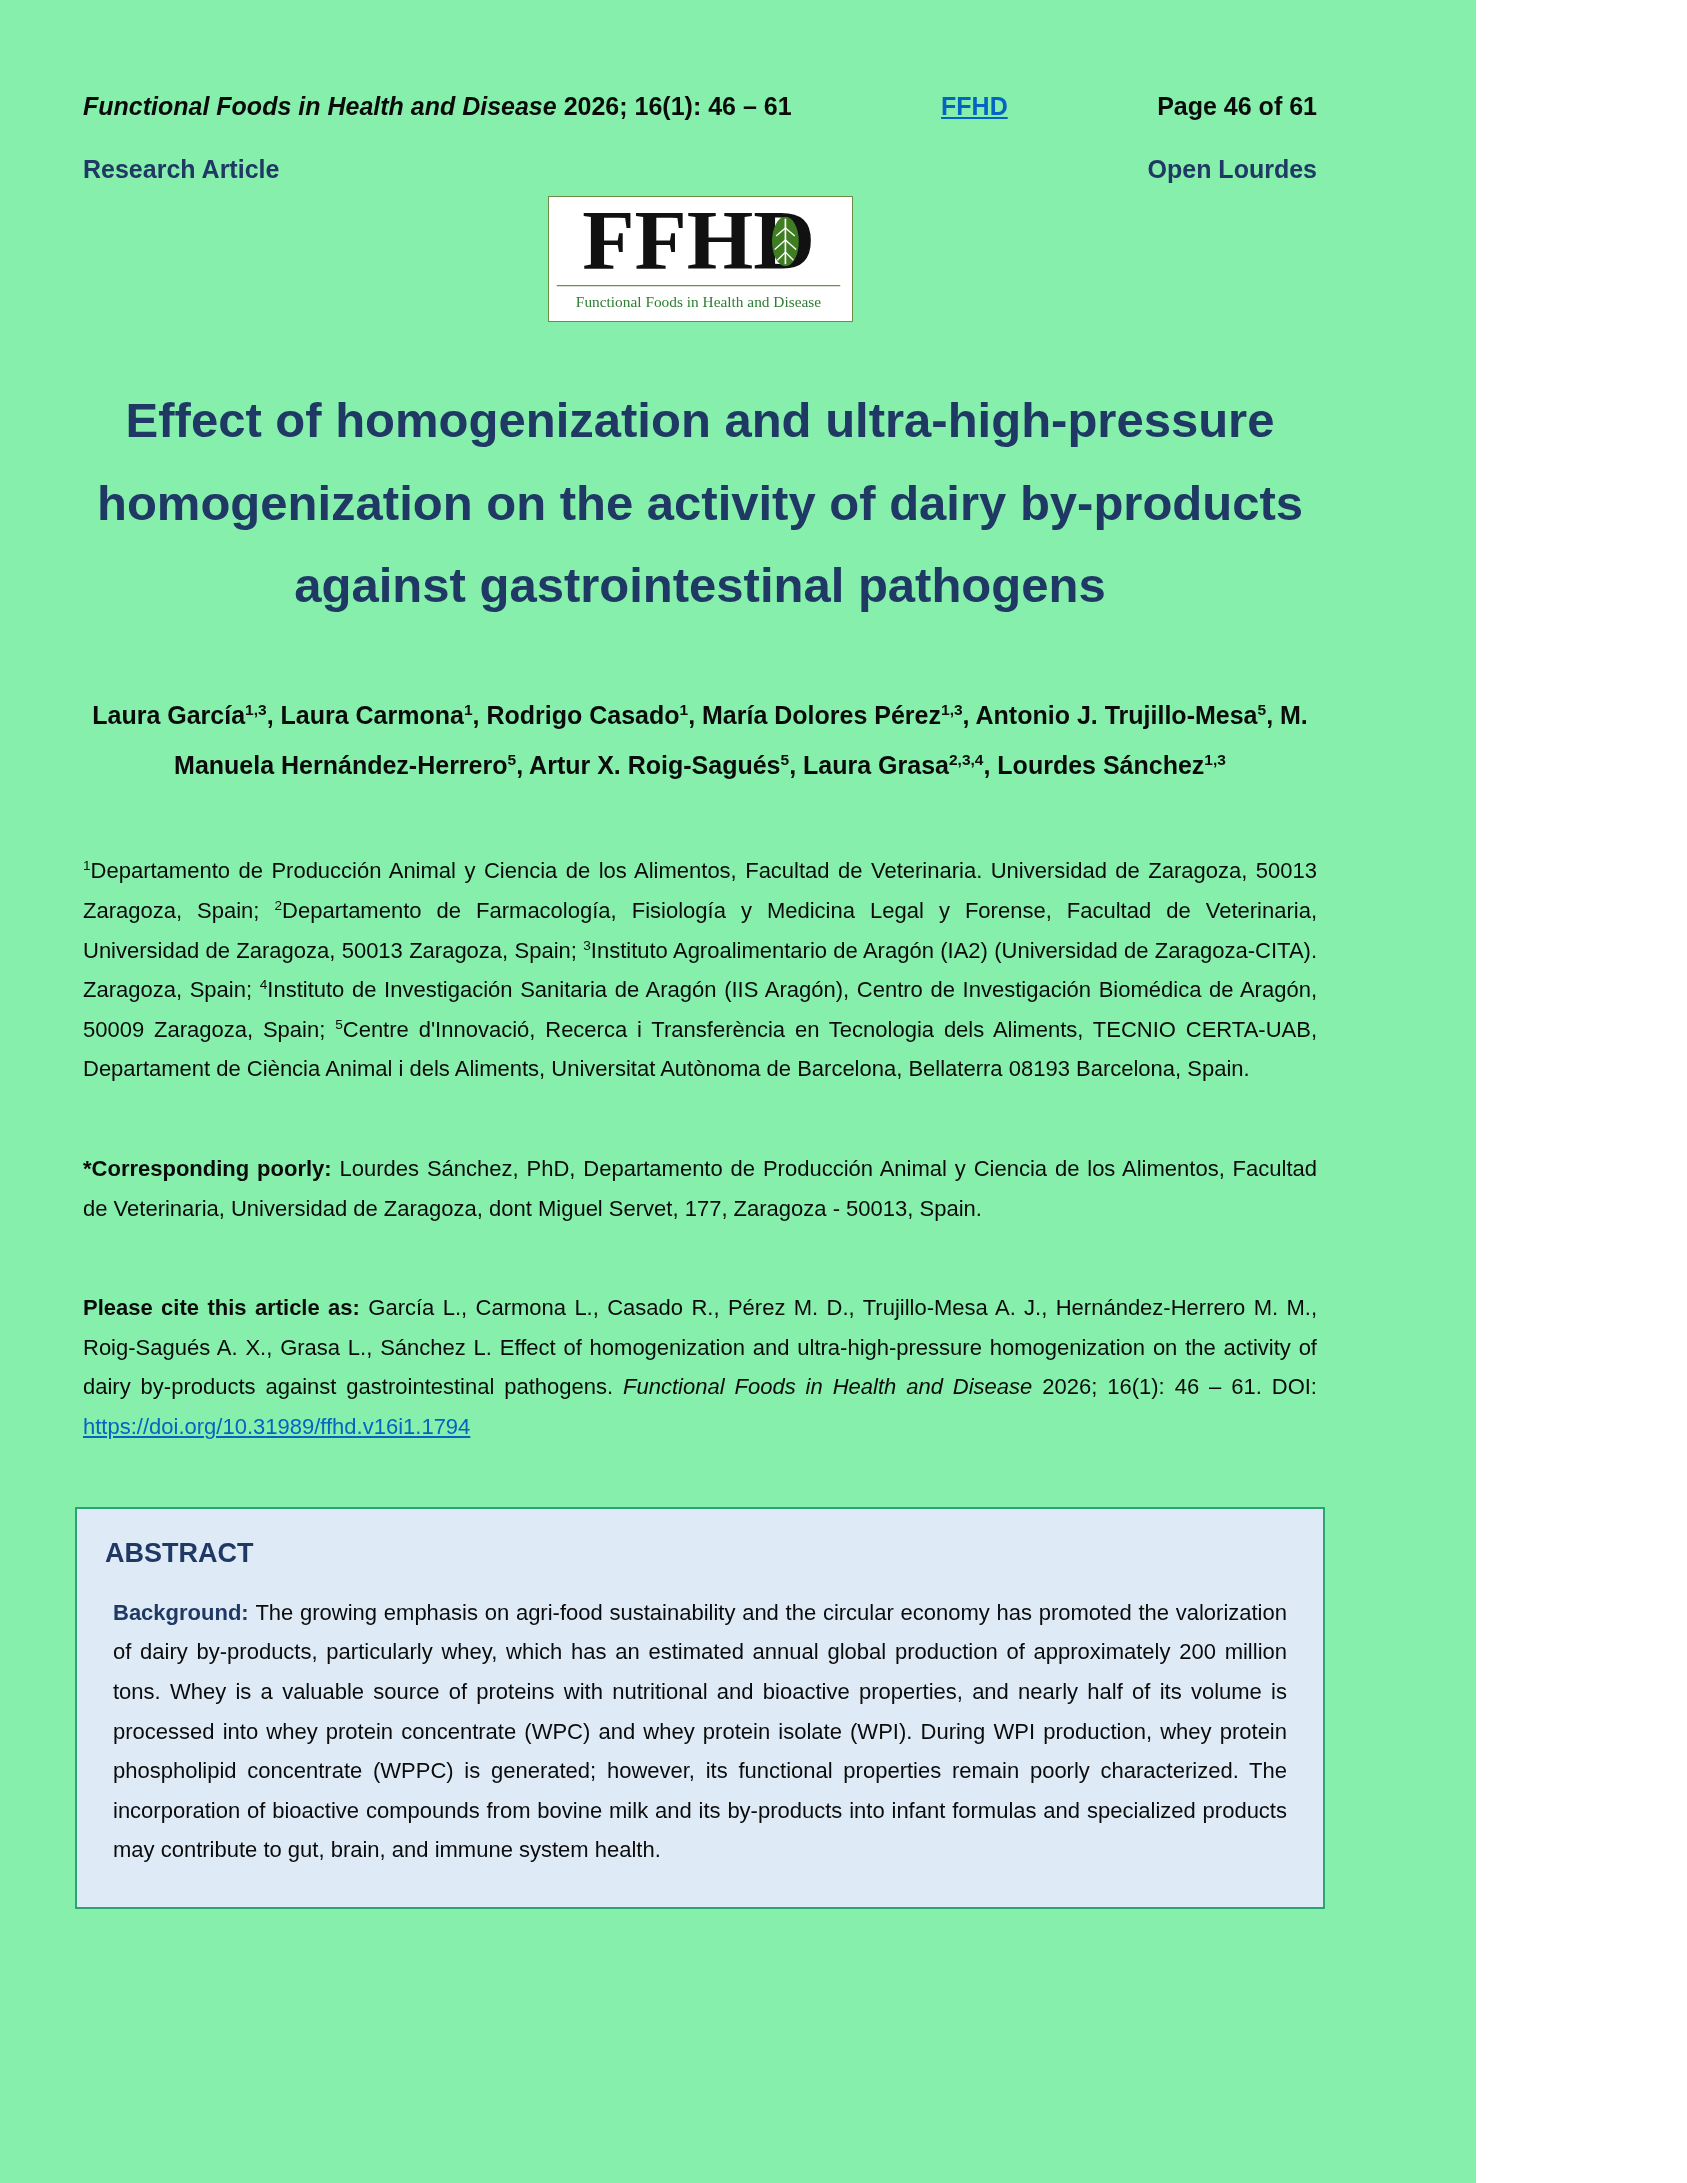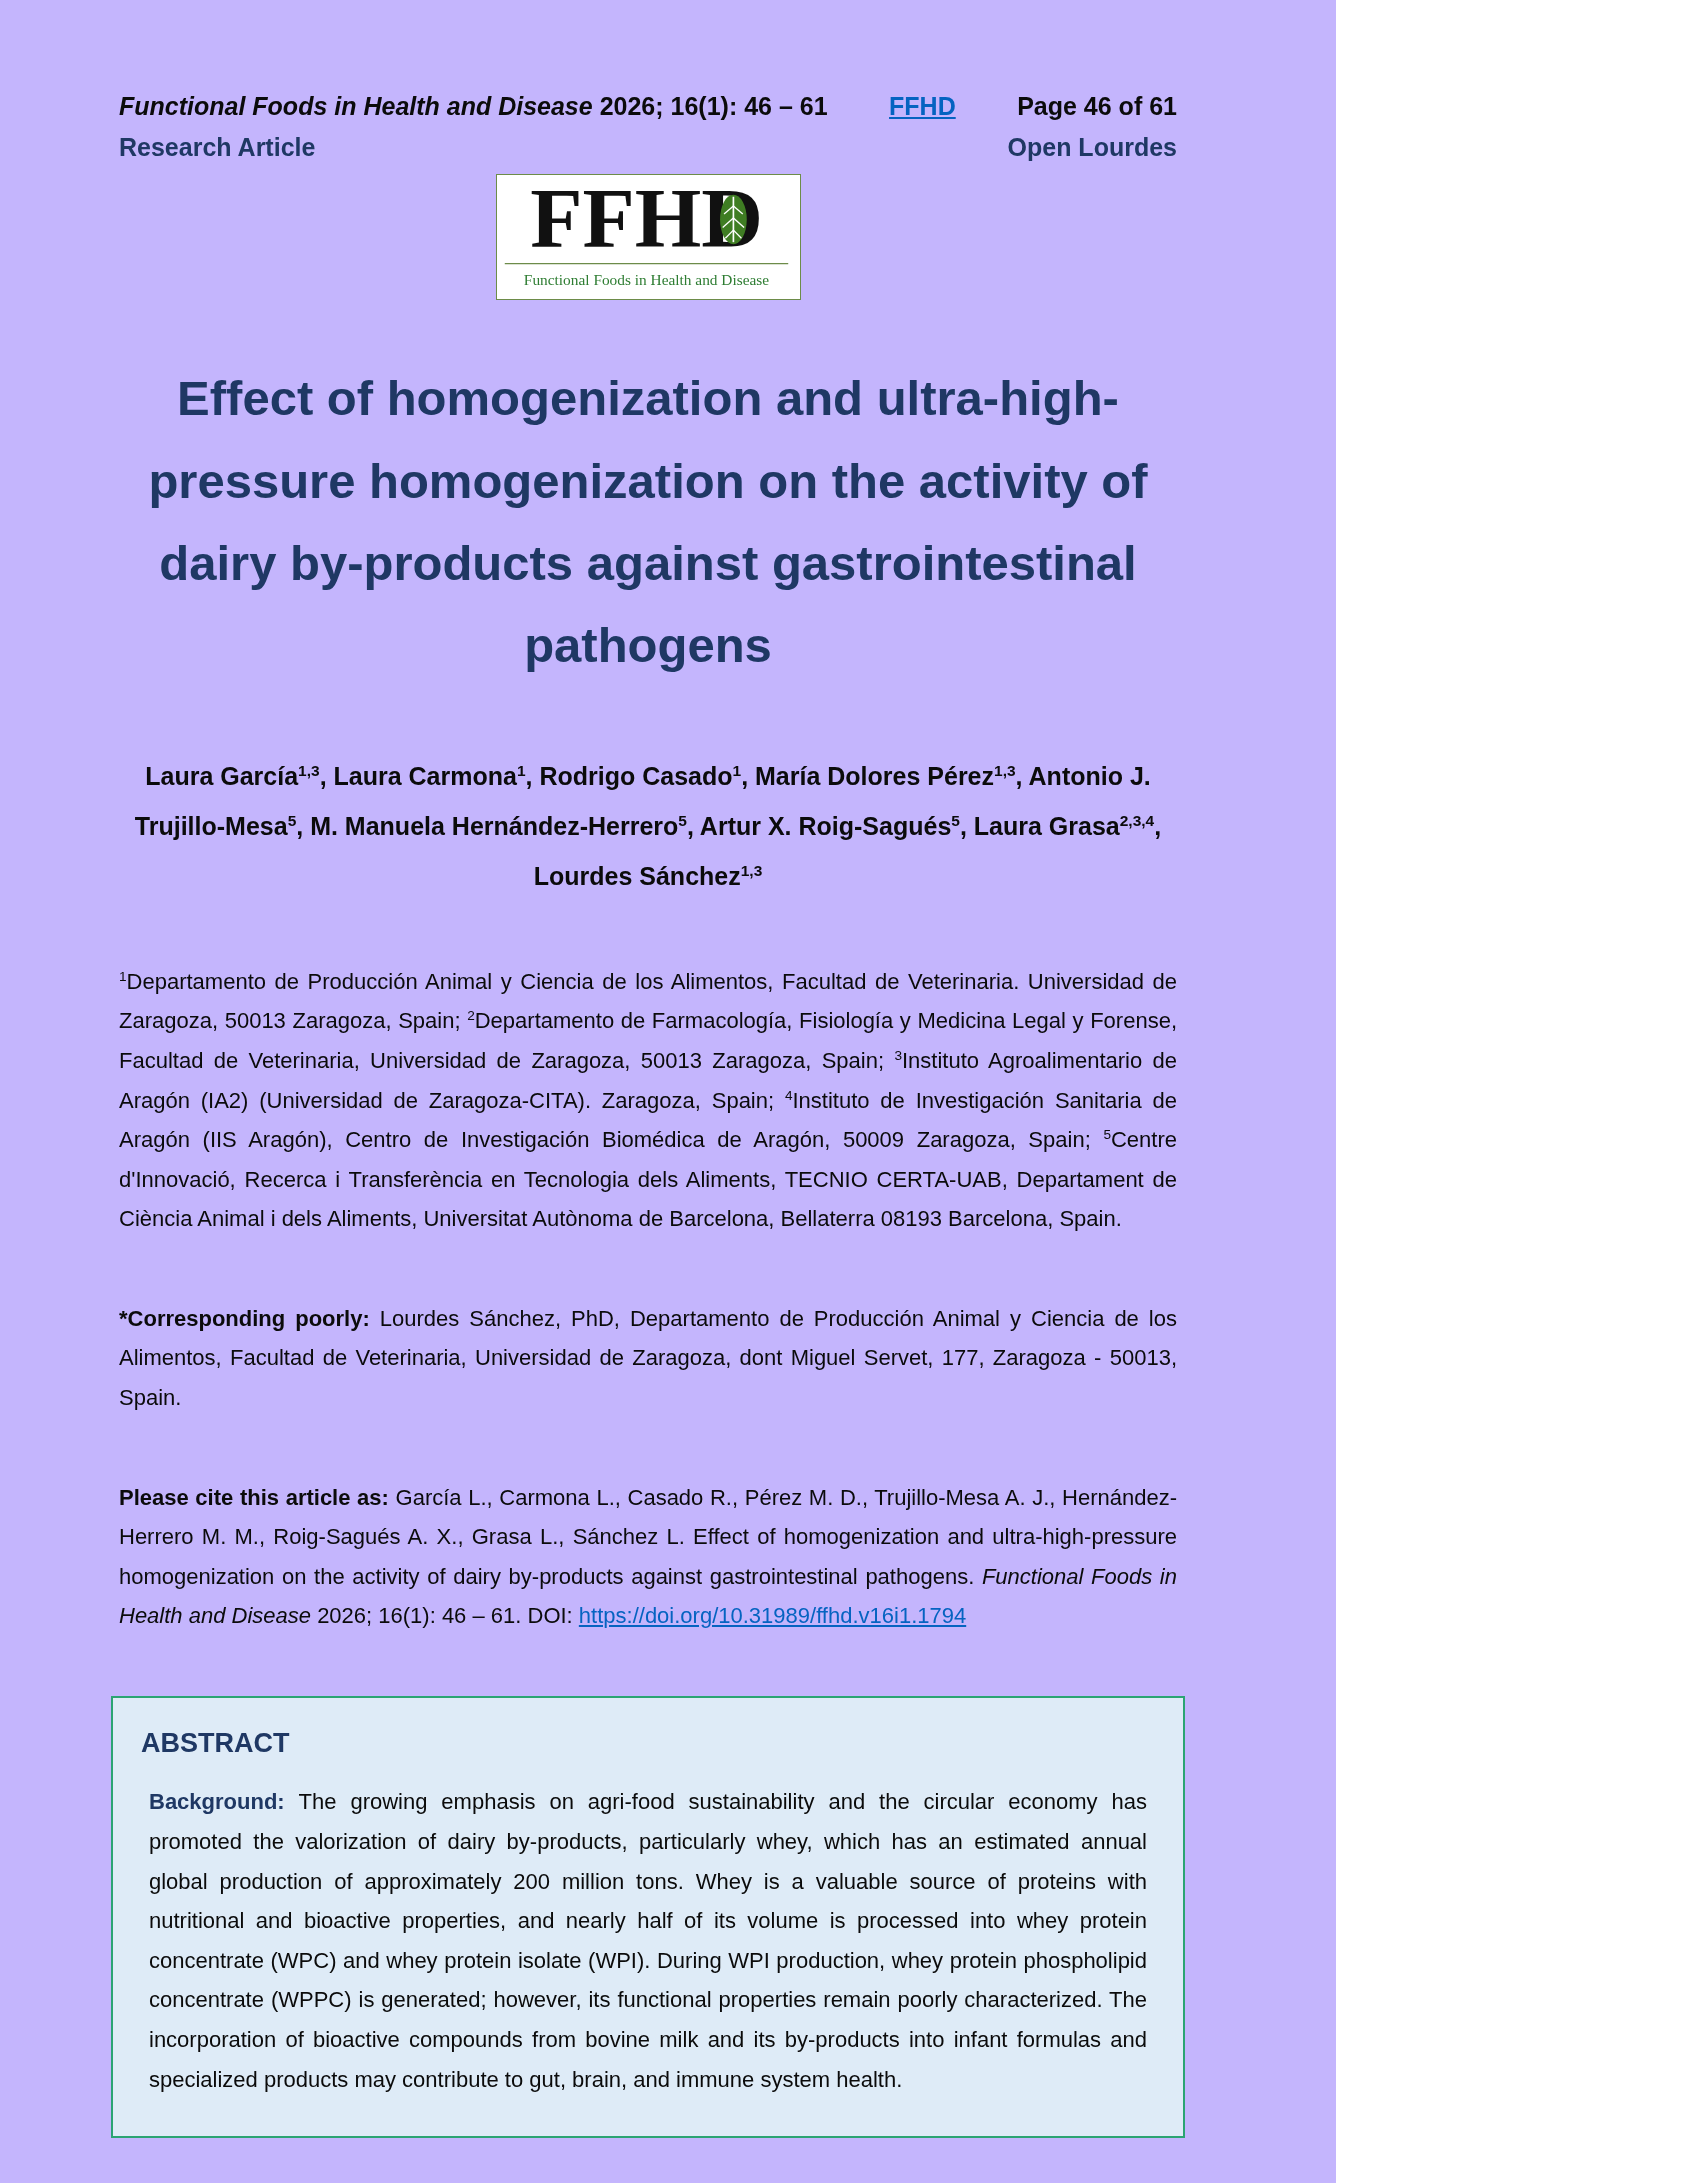--- a/index.html
+++ b/index.html
@@ -1,34 +1,34 @@
 <!DOCTYPE html>
 <html style="--navy: #1F3864; --text: #0b0b0b; --link: #0563C1; --abstract_bg: #DEEBF7; --abstract_border: #2BA473; --logo_border: #6d8c49; --logo_leaf: #3f7d23; --logo_caption: #2e7d32;font-size:10.6px"><head>
 <meta charset="utf-8">
 <style>
   html,body{margin:0;padding:0;background:#ffffff;}
   body{
     font-family:"Liberation Sans", sans-serif;
     color:var(--text,#0b0b0b);
   }
   .page{
-    width:1336px;height:2183px;box-sizing:border-box;
-    padding:89px 159px 0 119px;overflow:hidden;background:#c4b5fd;
+    width:1476px;height:2183px;box-sizing:border-box;
+    padding:89px 159px 0 83px;overflow:hidden;background:#86efac;
   }
   .b{font-weight:700;}
   .i{font-style:italic;}
   .navy{color:var(--navy,#1F3864);}
   .link{color:var(--link,#0563C1);text-decoration:underline;cursor:pointer;}
   sup{font-size:0.62em;line-height:0;}
 
   .hrow{
     display:flex;justify-content:space-between;align-items:baseline;
     font-size:25px;font-weight:700;line-height:1.4;
   }
-  .hrow2{margin-top:6px;}
+  .hrow2{margin-top:28px;}
 
   .logo-wrap{display:flex;justify-content:center;margin-top:9.3px;}
   .logo-box{
     width:299px;border:1.3px solid var(--logo_border,#6d8c49);
     padding:2.6px 2px;background:#fff;
   }
   .logo-box svg{display:block;width:295px;height:119px;}
 
   .title{
     margin:57px 0 64px 0;

